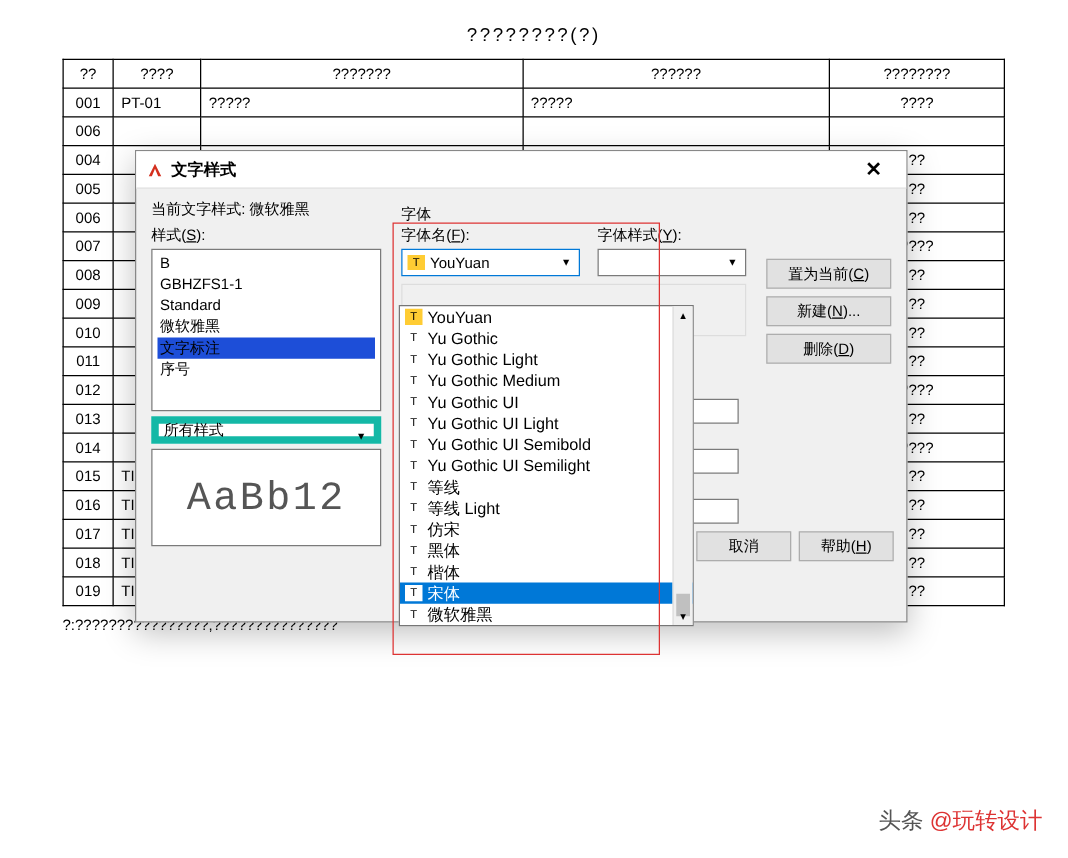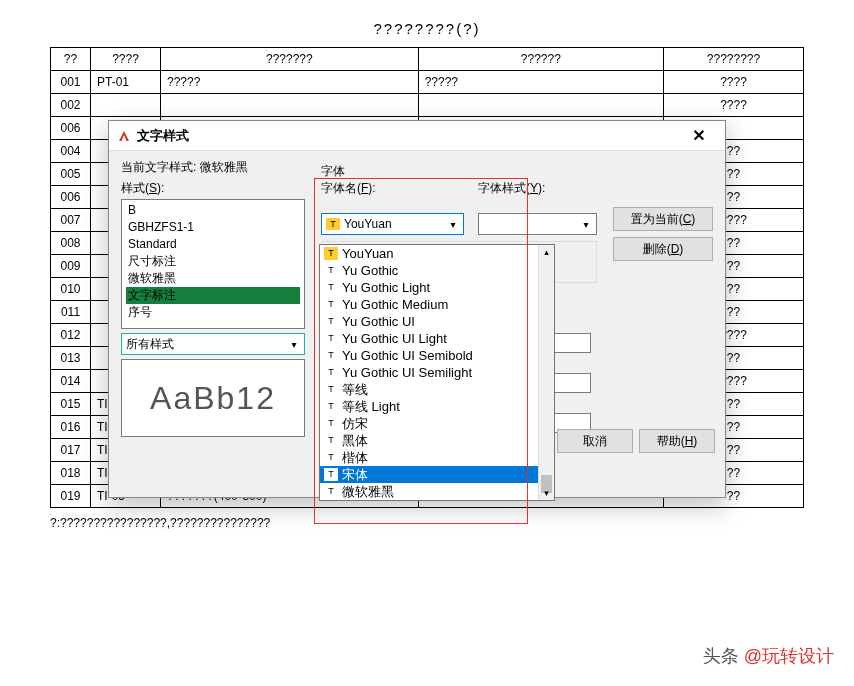--- a/index.html
+++ b/index.html
@@ -48,40 +48,40 @@
   .dlgbody { padding: 8px 12px 12px 12px; display: flex; gap: 10px; position: relative; }
 
   .leftcol { width: 184px; }
   .curstyle { margin-bottom: 4px; }
   .label-s { margin-bottom: 2px; }
   .styleslist {
     background: #fff; border: 1px solid #7a7a7a; height: 130px; padding: 2px 4px;
     line-height: 17px; overflow: hidden;
   }
   .styleslist div { padding: 0 2px; }
-  .styleslist .sel { background: #15803d; }
+  .styleslist .sel { background: #1d4ed8; }
   .filter {
-    width: 100%; height: 22px; background: #fff; border: 1px solid #14b8a6; margin-top: 4px;
+    width: 100%; height: 22px; background: #fff; border: 6px solid #14b8a6; margin-top: 4px;
     display: flex; align-items: center; padding: 0 4px; position: relative;
   }
   .filter .caret {
     position: absolute; right: 2px; top: 1px; width: 16px; height: 18px;
     display: flex; align-items: center; justify-content: center; font-size: 10px;
   }
   .preview {
     width: 100%; height: 78px; background: #fff; border: 1px solid #7a7a7a; margin-top: 4px;
     display: flex; align-items: center; justify-content: center; font-size: 32px;
-    font-family: Liberation Sans, sans-serif; color: #555; letter-spacing: 2px;
+    font-family: Liberation Mono, monospace; color: #555; letter-spacing: 2px;
   }
 
   .midcol { flex: 1; }
   .fontgroup { border: none; padding: 4px 6px 8px 6px; }
   .fontrow { display: flex; gap: 14px; }
   .fontcell { flex: 1; }
-  .fontcell label { display: block; margin-bottom: 16px; }
+  .fontcell label { display: block; margin-bottom: 2px; }
   .combo {
     background: #fff; border: 1px solid #7a7a7a; height: 22px; display: flex;
     align-items: center; padding: 0 4px; position: relative;
   }
   .combo.focus { border: 1px solid #0078d7; }
   .combo .tico { width: 14px; height: 12px; margin-right: 4px; background: #ffcc33; display: inline-flex; align-items: center; justify-content: center; font-size: 9px; }
   .combo .caret { position: absolute; right: 2px; width: 16px; text-align: center; font-size: 10px; }
   .fontgroup2 { border: 1px solid #ddd; background: #f0f0f0; margin-top: 6px; height: 42px; }
   .txtbox { background: #fff; border: 1px solid #7a7a7a; width: 90px; height: 20px; }
 
@@ -134,27 +134,20 @@
           <th>??????</th>
           <th style="width: 140px;">????????</th>
         </tr>
       </thead>
     <tbody id="tbody">
         <tr>
           <td class="c0">001</td>
           <td class="c1">PT-01</td>
           <td class="c2">?????</td>
           <td class="c3">?????</td>
-          <td class="c4">????</td>
-        </tr>
-        <tr>
-          <td class="c0">002</td>
-          <td class="c1"></td>
-          <td class="c2"></td>
-          <td class="c3"></td>
           <td class="c4">????</td>
         </tr>
         <tr>
           <td class="c0">006</td>
           <td class="c1"></td>
           <td class="c2"></td>
           <td class="c3"></td>
           <td class="c4"></td>
         </tr>
         <tr>
@@ -290,21 +283,20 @@
     <div class="leftcol">
       <div class="curstyle">
         <span>当前文字样式:</span>
         <span>微软雅黑</span>
       </div>
       <div class="label-s">样式(<span class="und">S</span>):</div>
       <div class="styleslist" id="styleslist">
           <div>B</div>
           <div>GBHZFS1-1</div>
           <div>Standard</div>
-          <div>尺寸标注</div>
           <div>微软雅黑</div>
           <div class="sel">文字标注</div>
           <div>序号</div>
         </div>
       <div class="filter">
         <span>所有样式</span>
         <span class="caret">▾</span>
       </div>
       <div class="preview">AaBb12</div>
     </div>
@@ -330,20 +322,21 @@
         <div class="fontgroup2"></div>
         <div style="margin-top:50px">
           <div class="txtbox" style="margin-bottom:20px;margin-left:180px"></div>
           <div class="txtbox" style="margin-bottom:20px;margin-left:180px"></div>
           <div class="txtbox" style="margin-left:180px"></div>
         </div>
       </div>
     </div>
     <div class="rightcol">
       <div class="btn">置为当前(<span class="und">C</span>)</div>
+      <div class="btn">新建(<span class="und">N</span>)...</div>
       <div class="btn">删除(<span class="und">D</span>)</div>
     </div>
     <div class="bottombtns">
       <div class="btn">取消</div>
       <div class="btn">帮助(<span class="und">H</span>)</div>
     </div>
   </div>
 </div>
 
 <div class="dropdown" id="dropdown">

